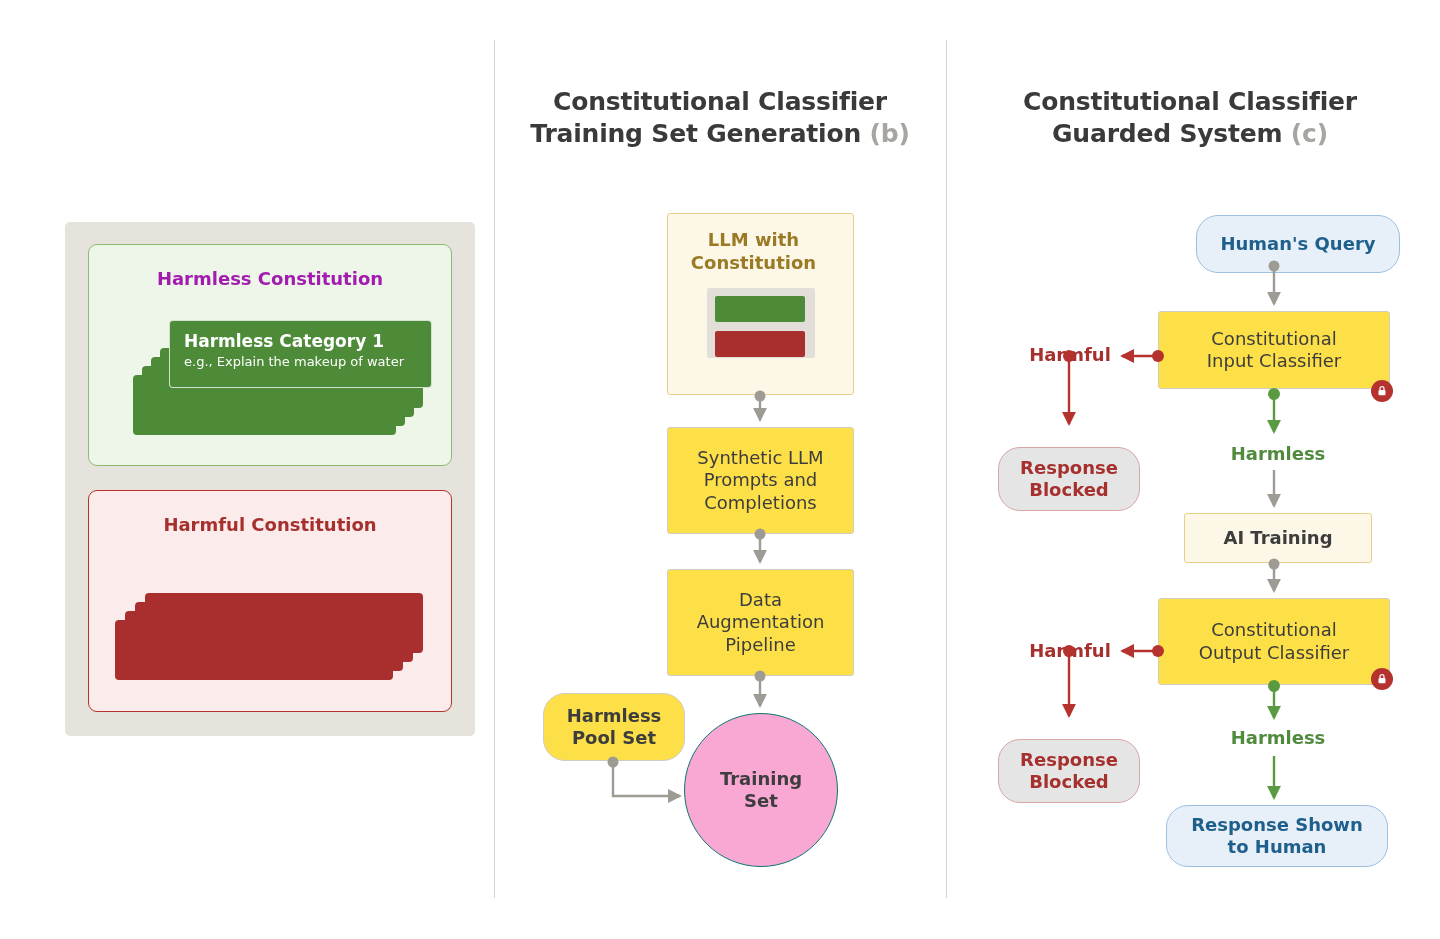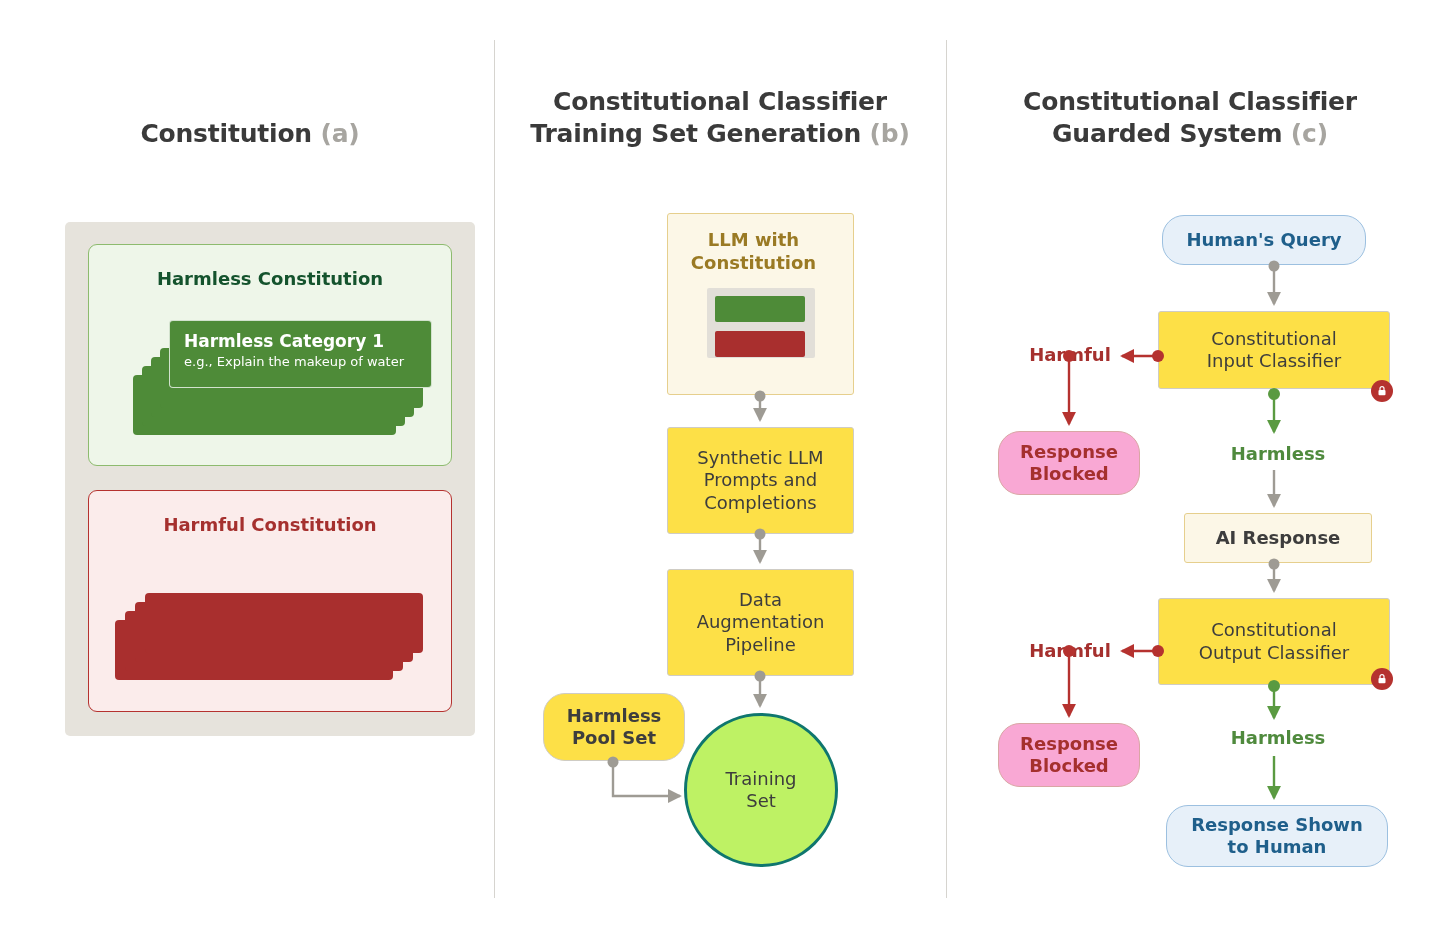--- a/index.html
+++ b/index.html
@@ -66,21 +66,21 @@
     border: 1.5px solid #8dbb6e;
     border-radius: 9px;
     box-sizing: border-box;
   }
   #harmless-group-label {
     position: absolute;
     left: 88px;
     top: 268px;
     width: 364px;
     text-align: center;
-    color: #14532d;
+    color: #a21caf;
     font-size: 18px;
     font-weight: bold;
   }
   #harmful-group {
     position: absolute;
     left: 88px;
     top: 490px;
     width: 364px;
     height: 222px;
     background: #fbeceb;
@@ -152,23 +152,24 @@
     background: #fde047;
     border: 1px solid #cfccc4;
     border-radius: 3px;
   }
   .node-cream {
     background: #fcf7e7;
     border: 1.5px solid #e6cf8d;
     border-radius: 3px;
   }
   .node-circle {
-    background: #bef264;
-    border: 3px solid #0f766e;
+    background: #f9a8d4;
+    border: 1px solid #0f766e;
     border-radius: 50%;
+    font-weight: bold;
   }
   .node-pill {
     border-radius: 22px;
   }
 
   #llm-with-constitution {
     left: 667px; top: 213px; width: 187px; height: 182px;
     display: block;
   }
   #llm-label {
@@ -214,34 +215,35 @@
 
   
   .node-blue {
     background: #e7f0f9;
     border: 1.5px solid #9cc0e0;
     border-radius: 22px;
     color: #1f5f8b;
     font-weight: bold;
   }
   .node-redpill {
-    background: #f9a8d4;
+    background: #e5e5e5;
     border: 1.5px solid #d9a6a4;
     border-radius: 22px;
     color: #a5302e;
     font-weight: bold;
+    margin-top: 16px;
   }
   .node-cream-c {
     background: #fcf7e7;
     border: 1.5px solid #e6cf8d;
     border-radius: 3px;
     color: #3d3d3d;
     font-weight: bold;
   }
-  #humans-query { left: 1162px; top: 215px; width: 204px; height: 50px; }
+  #humans-query { left: 1196px; top: 215px; width: 204px; height: 58px; }
   #input-classifier { left: 1158px; top: 311px; width: 232px; height: 78px; }
   #ai-assistant { left: 1184px; top: 513px; width: 188px; height: 50px; }
   #output-classifier { left: 1158px; top: 598px; width: 232px; height: 87px; }
   #response-shown { left: 1166px; top: 805px; width: 222px; height: 62px; }
   #response-blocked-1 { left: 998px; top: 431px; width: 142px; height: 64px; }
   #response-blocked-2 { left: 998px; top: 723px; width: 142px; height: 64px; }
 
   .edge-label {
     position: absolute;
     font-size: 18px;
@@ -273,21 +275,20 @@
   }
 </style>
 </head>
 <body>
 
 <div class="canvas">
 
   <div class="divider" id="divider-1"></div>
   <div class="divider" id="divider-2"></div>
 
-  <div class="panel-title" id="title-a"><span>Constitution </span><span class="muted">(a)</span></div>
   <div class="panel-title" id="title-b"><span style="white-space:pre-line">Constitutional Classifier
 Training Set Generation </span><span class="muted">(b)</span></div>
   <div class="panel-title" id="title-c"><span style="white-space:pre-line">Constitutional Classifier
 Guarded System </span><span class="muted">(c)</span></div>
 
   <div id="constitution-card"></div>
 
   <div id="harmless-group"></div>
   <div id="harmless-group-label">Harmless Constitution</div>
   <div class="stack-card stack-green" id="g-layer-4"></div>
@@ -320,21 +321,21 @@
 Augmentation
 Pipeline</div>
   <div class="node node-gray node-pill" id="harmless-pool-set" style="white-space:pre-line">Harmless
 Pool Set</div>
   <div class="node node-circle" id="training-set" style="white-space:pre-line">Training
 Set</div>
 
   <div class="node node-blue" id="humans-query">Human's Query</div>
   <div class="node node-gray" id="input-classifier" style="white-space:pre-line">Constitutional
 Input Classifier</div>
-  <div class="node node-cream-c" id="ai-assistant">AI Response</div>
+  <div class="node node-cream-c" id="ai-assistant">AI Training</div>
   <div class="node node-gray" id="output-classifier" style="white-space:pre-line">Constitutional
 Output Classifier</div>
   <div class="node node-blue" id="response-shown" style="white-space:pre-line">Response Shown
 to Human</div>
   <div class="node node-redpill" id="response-blocked-1" style="white-space:pre-line">Response
 Blocked</div>
   <div class="node node-redpill" id="response-blocked-2" style="white-space:pre-line">Response
 Blocked</div>
 
   <div class="edge-label label-harmful" id="label-harmful-1">Harmful</div>

